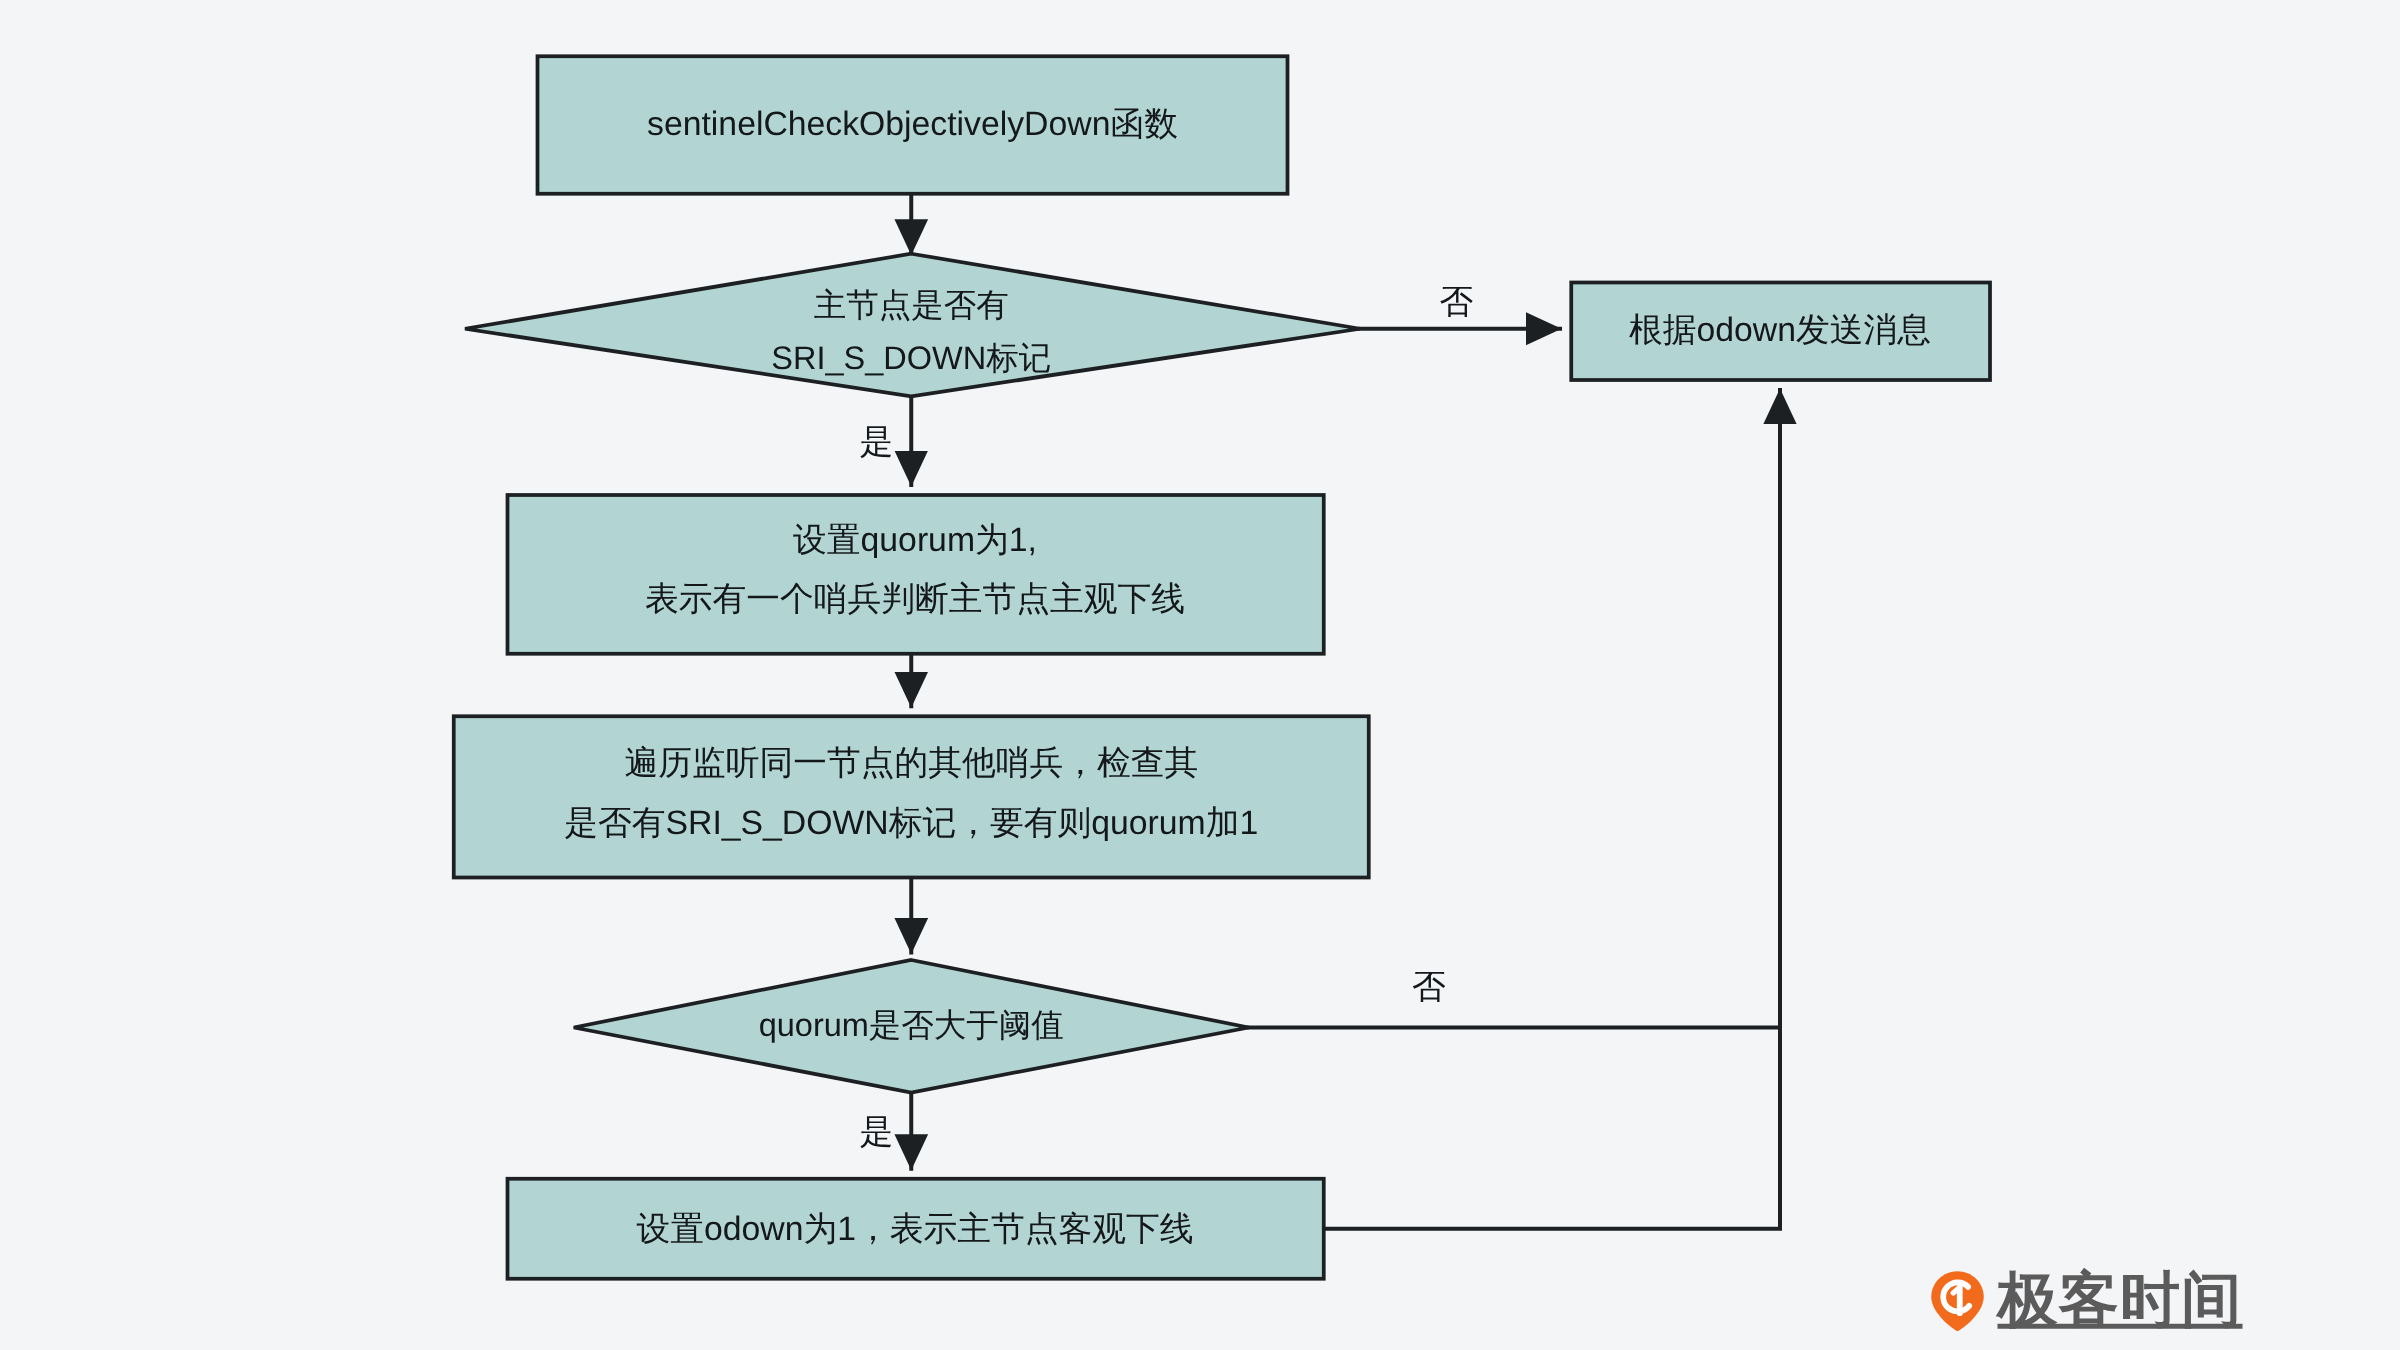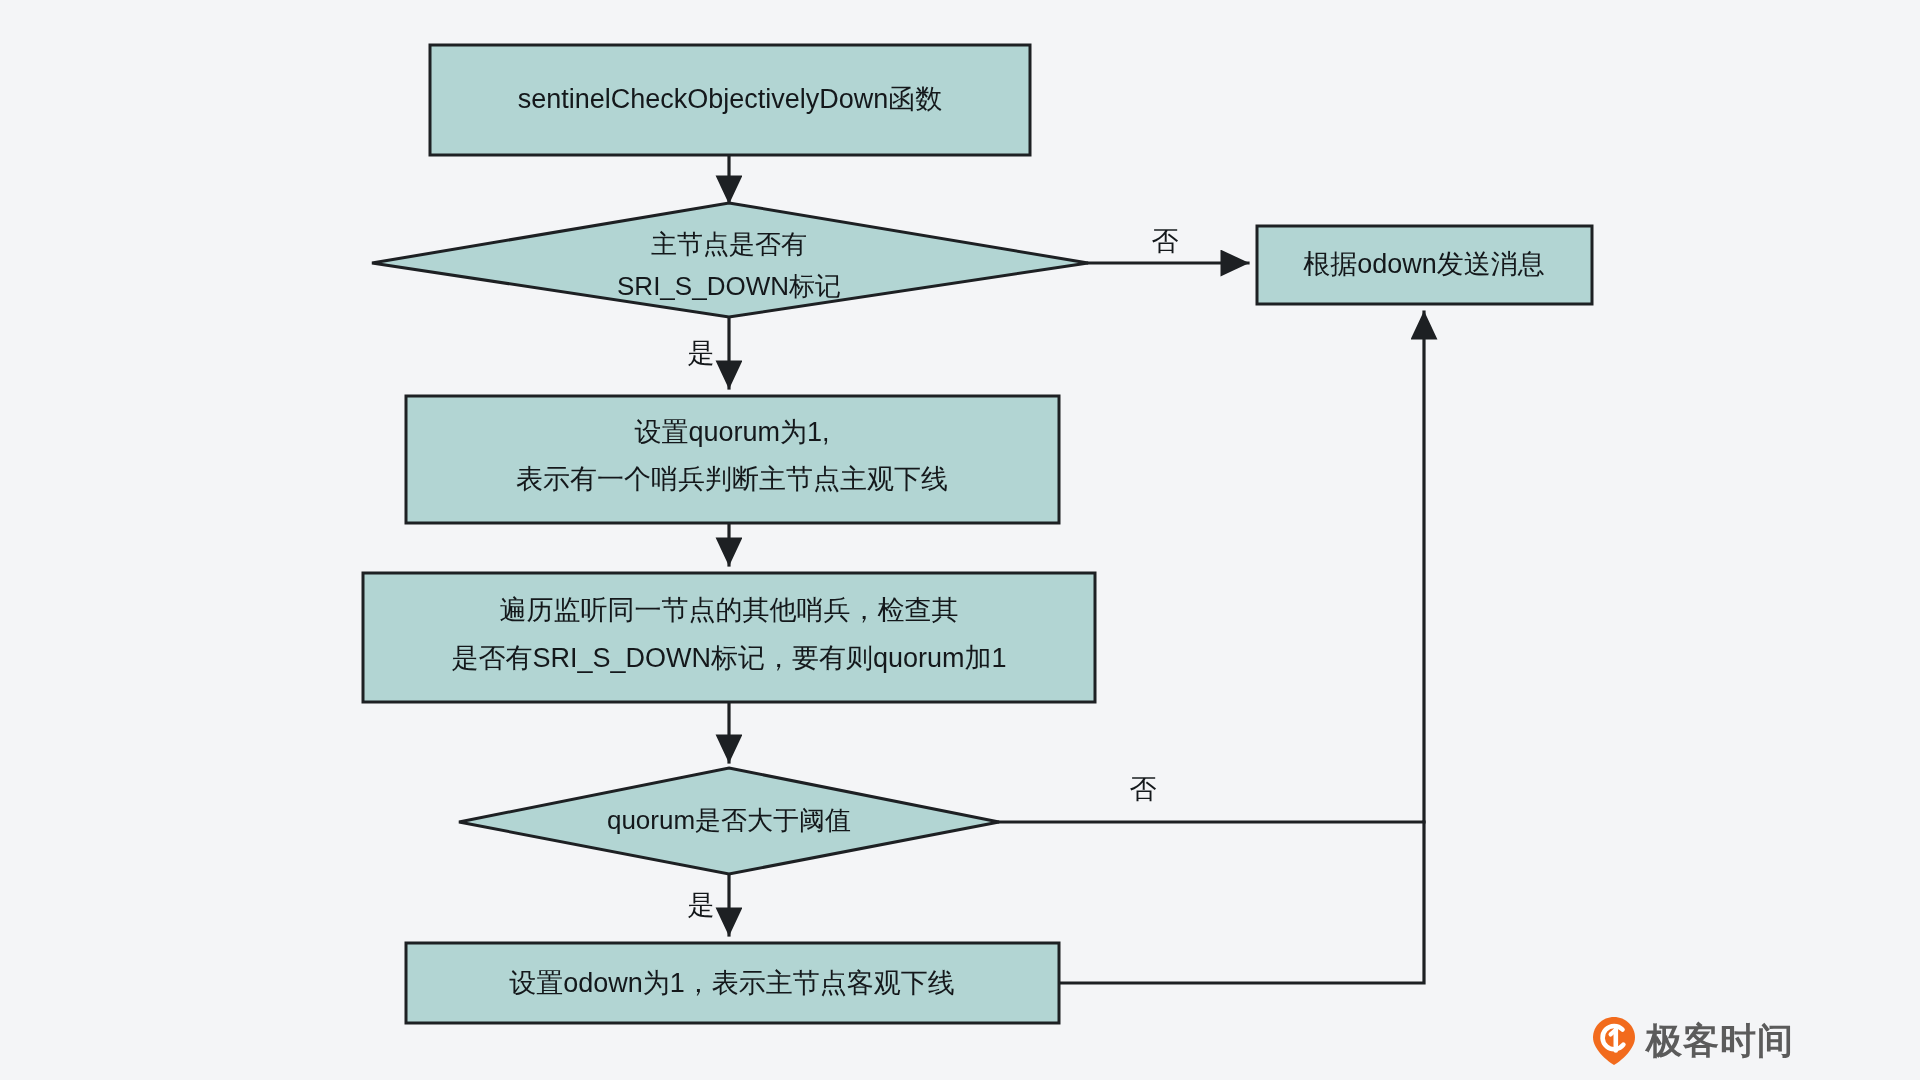--- a/index.html
+++ b/index.html
@@ -63,25 +63,26 @@
     user-select: none;
   }
   #watermark .mark {
     position: relative;
     width: 44px;
     height: 50px;
   }
   #watermark .mark svg { display: block; }
   #watermark .wm-text {
     font-family: "Liberation Sans", "DejaVu Sans", sans-serif;
-    font-size: 36px;
+    font-size: 48px;
     font-weight: 700;
     color: #5b5b5b;
     letter-spacing: 1px;
     line-height: 1;
+    text-decoration: underline;
   }
 </style>
 </head>
 <body>
 
 <div id="stage">
 
   <svg id="flow" viewBox="0 0 1920 1080">
     <defs>
       <marker id="arrowhead" markerWidth="11" markerHeight="11" refX="8.6" refY="4.2" orient="auto" markerUnits="strokeWidth">

